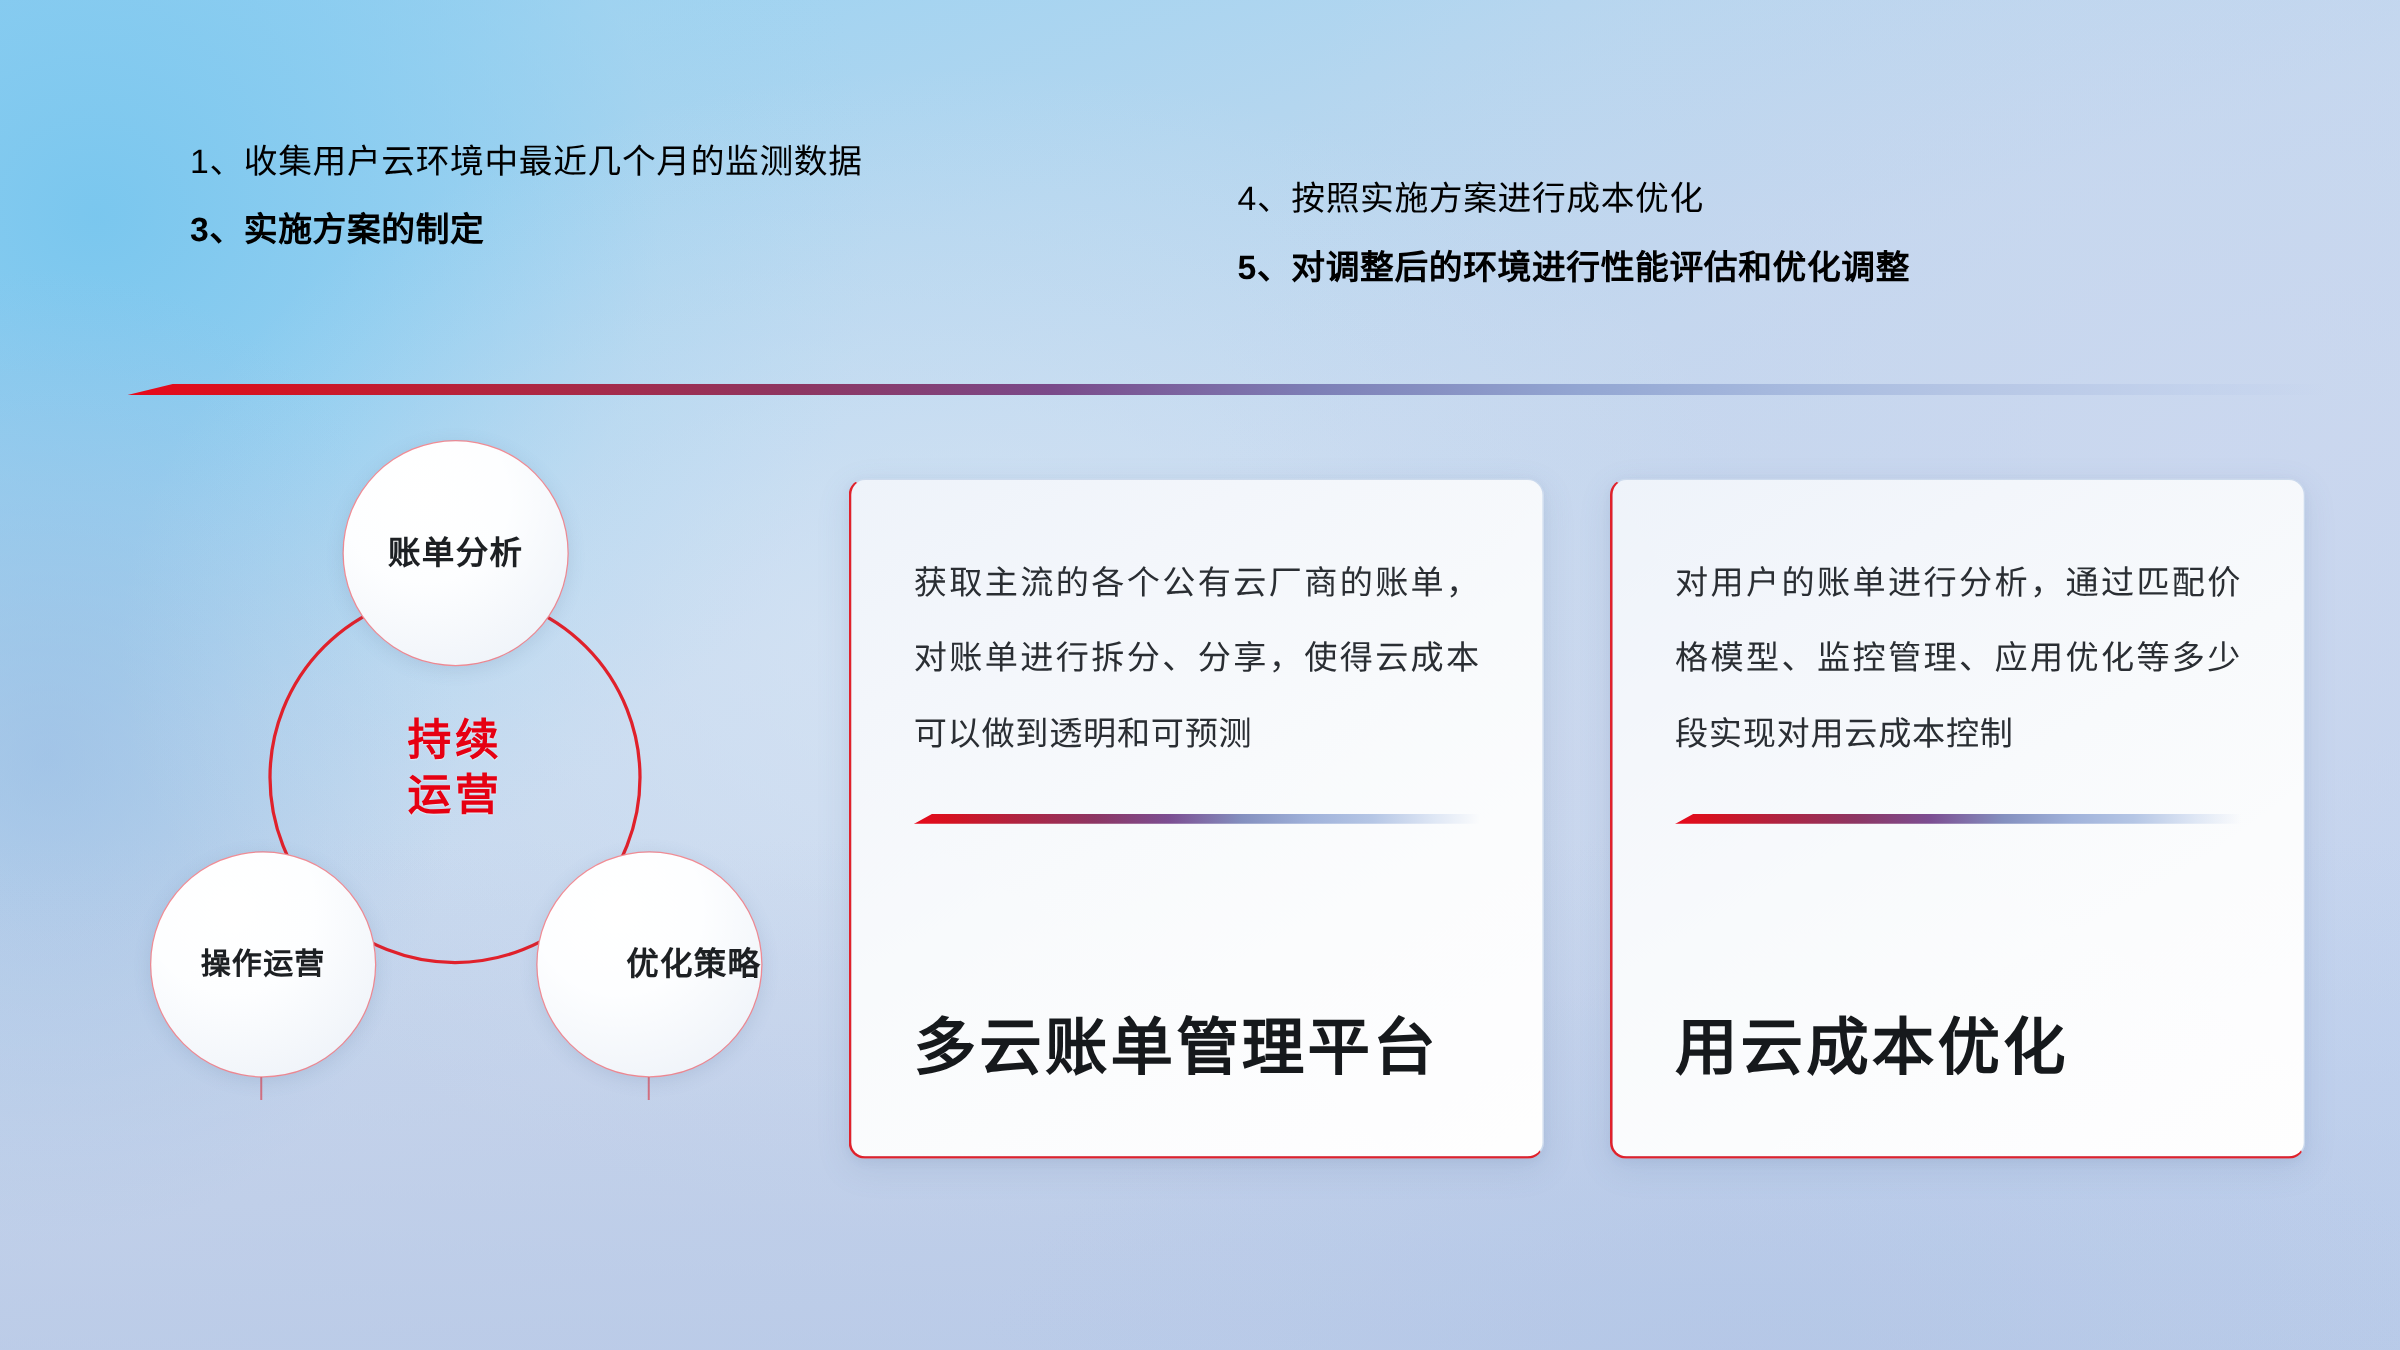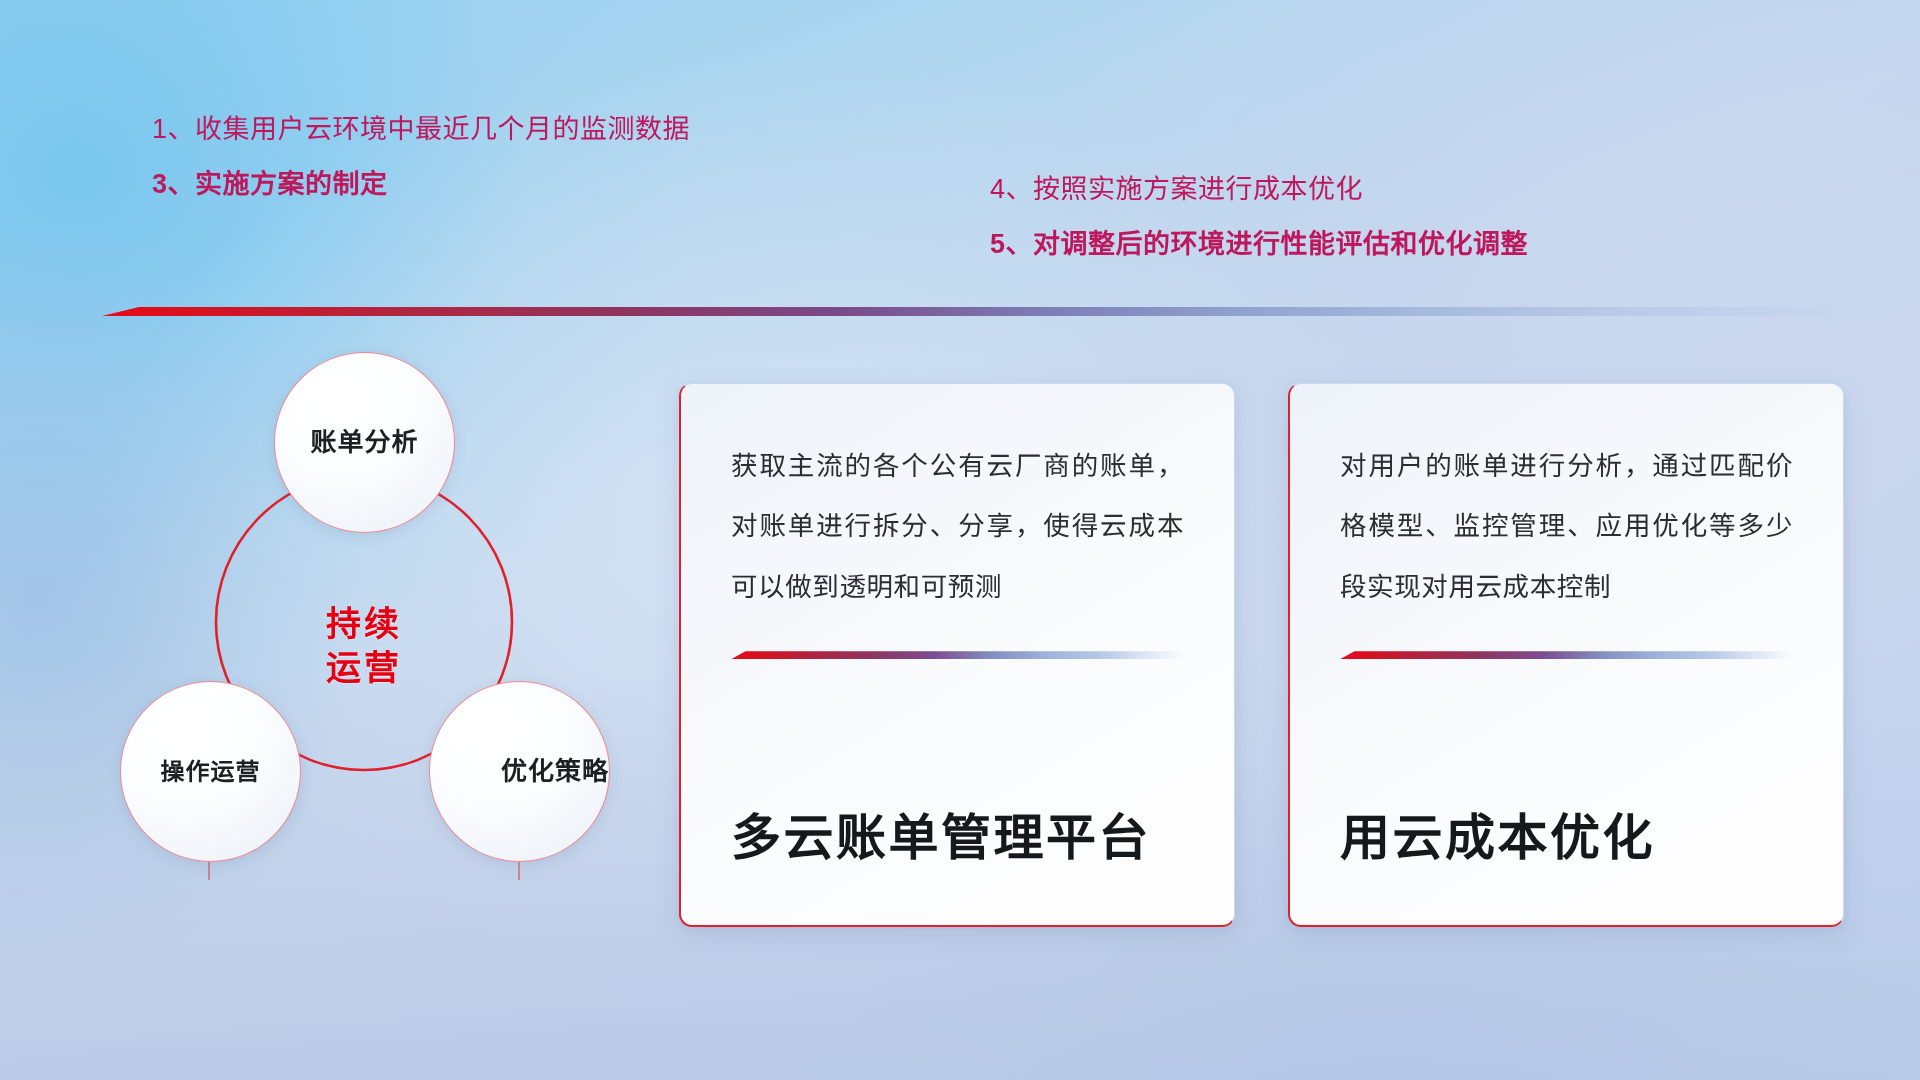--- a/index.html
+++ b/index.html
@@ -72,28 +72,28 @@
   .bg-glow-br {
     background: radial-gradient(ellipse 760px 420px at 72% 104%,
                  rgba(176,195,228,0.55) 0%,
                  rgba(180,199,230,0.22) 50%,
                  rgba(186,203,233,0.0) 80%);
   }
 
   
   .steps {
     position: absolute;
-    color: #be185d;
+    color: #000000;
     font-size: 27px;
     line-height: 1.0;
     letter-spacing: 0.5px;
     white-space: nowrap;
   }
   .steps-left  { left: 152px; top: 116px; }
-  .steps-right { left: 990px; top: 176px; }
+  .steps-right { left: 990px; top: 146px; }
   .step-line { margin-bottom: 28px; }
   .step-line:last-child { margin-bottom: 0; font-weight: bold; }
 
   
   .divider {
     position: absolute;
     left: 102px;
     top: 307px;
     width: 1760px;
     height: 9px;
@@ -167,21 +167,21 @@
     justify-content: flex-end;
   }
 
   .venn-center {
     position: absolute;
     left: 178px; top: 188px;
     width: 180px; height: 150px;
     display: flex;
     flex-direction: column;
     align-items: center;
-    justify-content: flex-end;
+    justify-content: center;
     color: #e60012;
     font-size: 35px;
     font-weight: bold;
     letter-spacing: 3px;
     line-height: 1.26;
     text-shadow: 0 1px 1px rgba(255,255,255,0.55);
   }
 
   
   .card {

